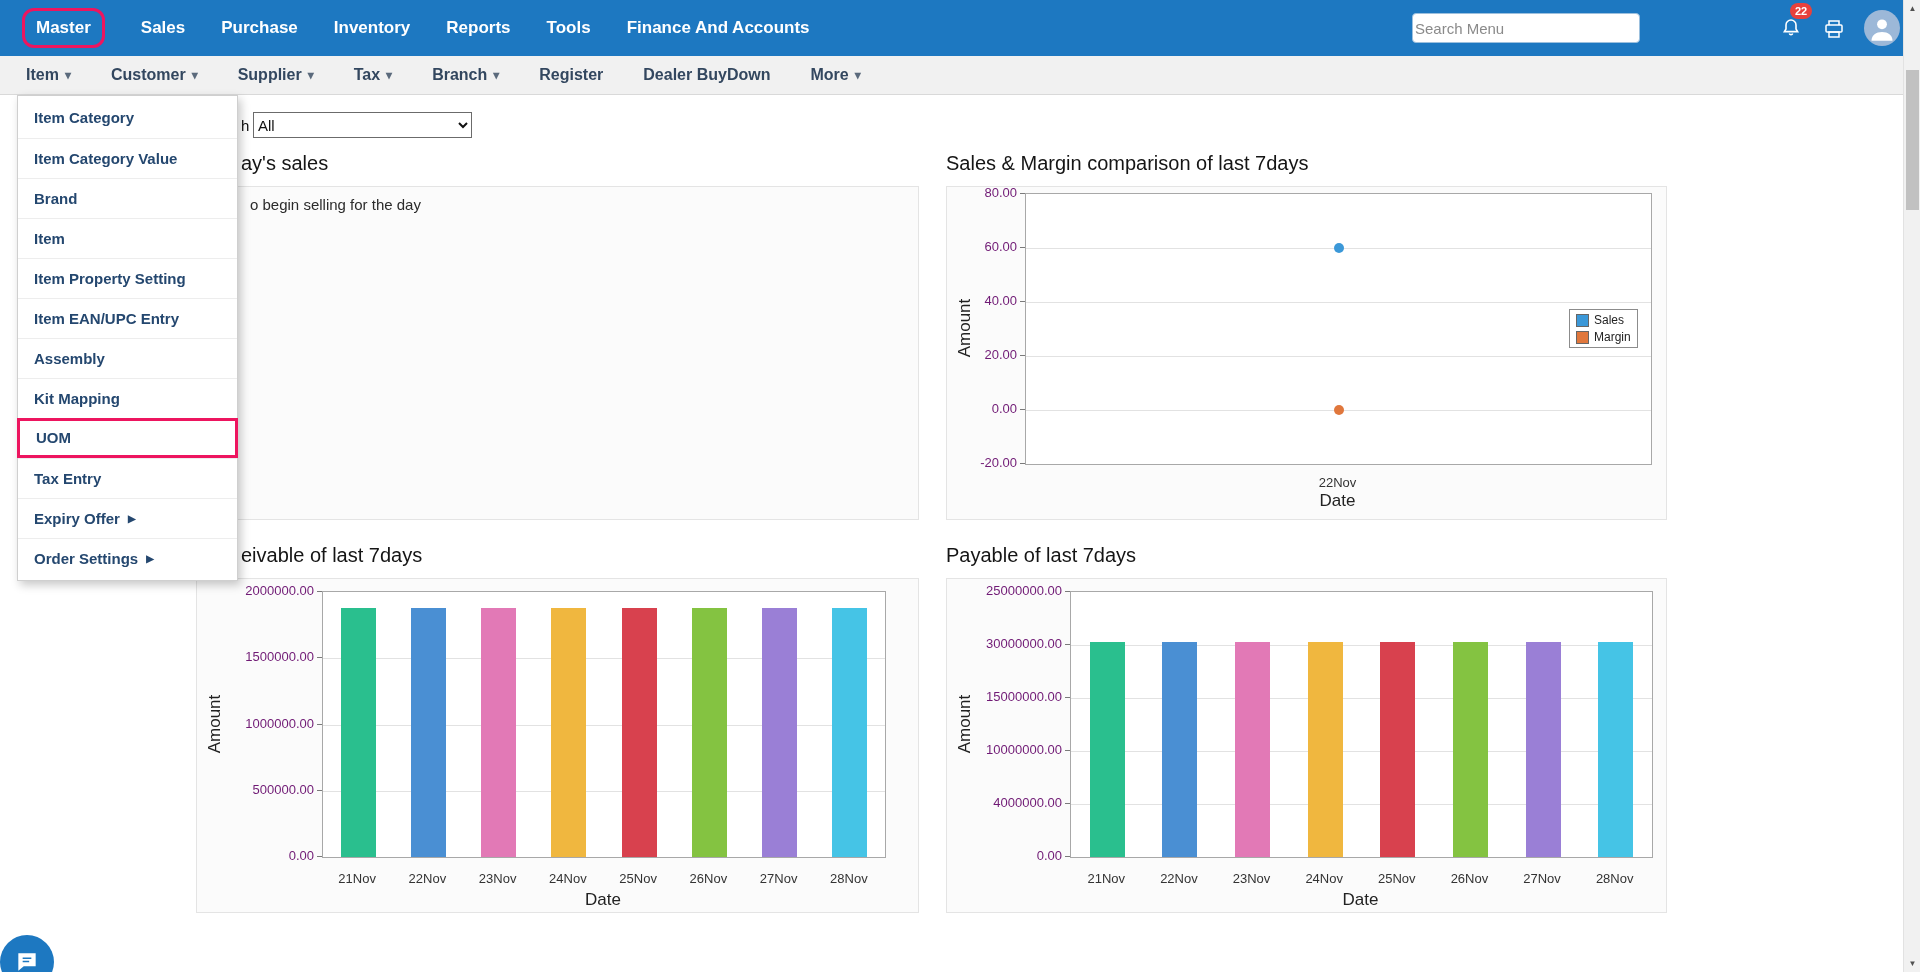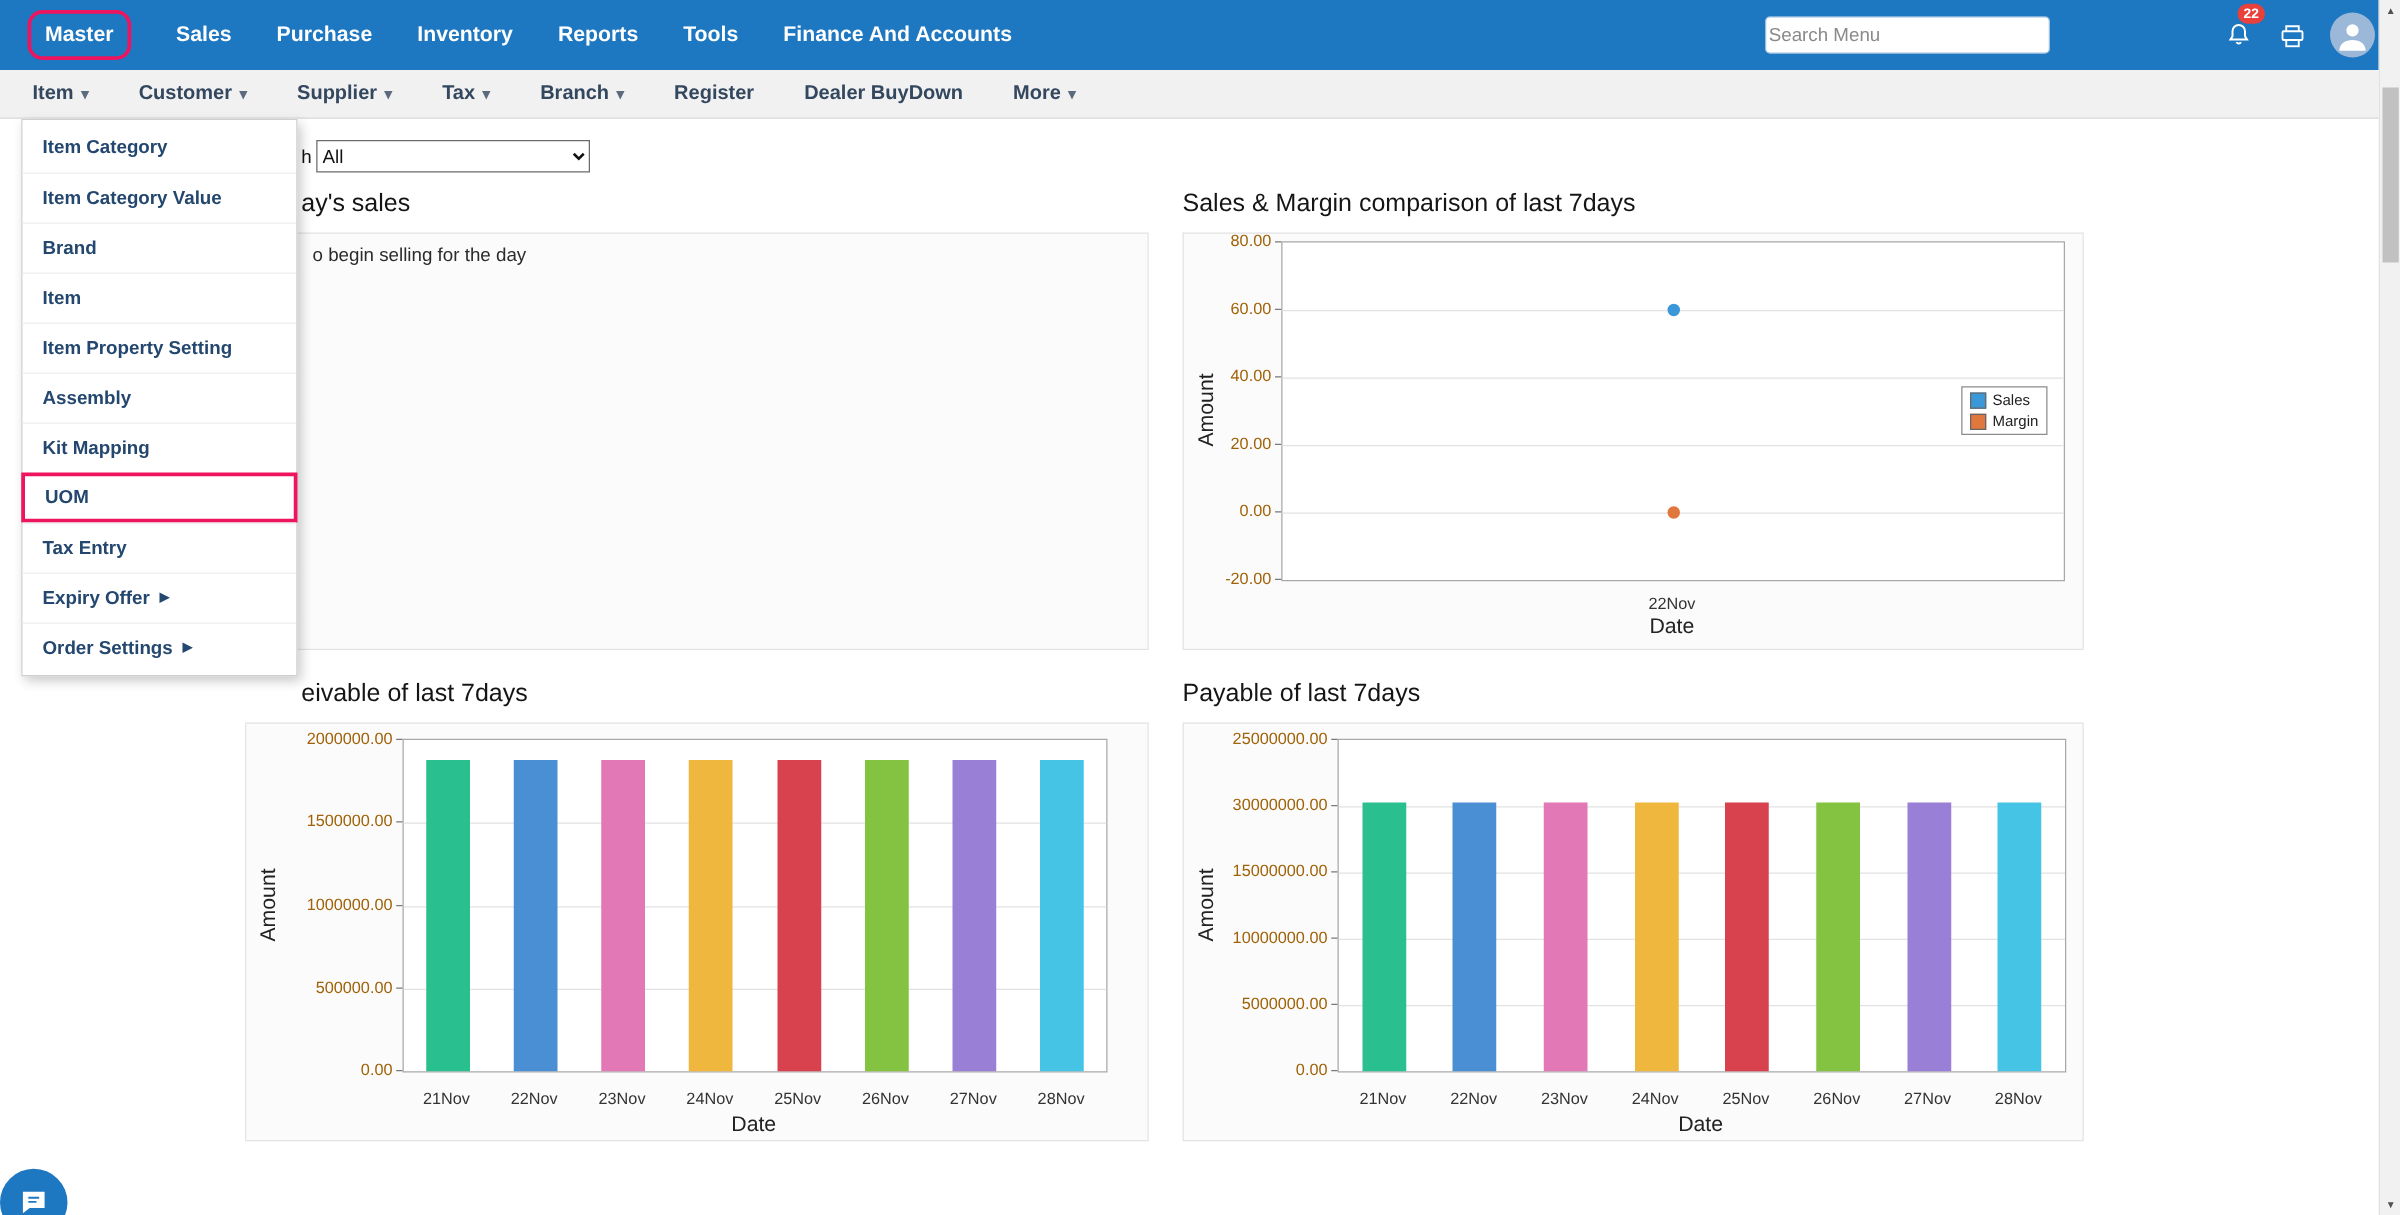--- a/index.html
+++ b/index.html
@@ -59,21 +59,21 @@
   #p-pay   { left:946px; top:578px; width:721px; height:335px; }
   #today-msg { position:absolute; left:53px; top:9px; font-size:15px; color:#2b2b2b; cursor:pointer; }
 
   .chart { position:absolute; left:0; top:0; right:0; bottom:0; }
   .plot  { position:absolute; background:#fff; border:1px solid #a8a8a8; }
   #p-sm   .plot { left:78px;  top:6px;  width:627px; height:272px; }
   #p-recv .plot { left:125px; top:12px; width:564px; height:267px; }
   #p-pay  .plot { left:123px; top:12px; width:583px; height:267px; }
 
   .gline { position:absolute; left:0; width:100%; height:1px; background:#e2e2e2; }
-  .ytick { position:absolute; width:96px; text-align:right; font-size:13px; color:#a16207; }
+  .ytick { position:absolute; width:96px; text-align:right; font-size:13px; color:#701a75; }
   .ytickmark { position:absolute; width:5px; height:1px; background:#7a7a7a; }
   .cats { position:absolute; display:flex; }
   .cat  { flex:1; text-align:center; font-size:13px; color:#333; }
   .axis-title { position:absolute; font-size:17px; font-weight:500; color:#222;
                 transform:translate(-50%,-50%); white-space:nowrap; }
   .y-axis-title { transform:translate(-50%,-50%) rotate(-90deg); }
   .slots { position:absolute; left:0; top:0; width:100%; height:100%; display:flex; align-items:flex-end; }
   .slot  { flex:1; display:flex; justify-content:center; align-items:flex-end; height:100%; }
   .bar   { width:35px; }
   .dot   { position:absolute; width:10px; height:10px; border-radius:50%; transform:translate(-50%,-50%); }
@@ -307,21 +307,21 @@
               </div>
               <div class="slot">
                 <div class="bar" style="height: 81.2%; background: rgb(69, 196, 230);"></div>
               </div>
             </div>
           </div>
       <div class="axis-title y-axis-title" style="left: 18px; top: 144.5px;">Amount</div>
           <div class="axis-title" style="left: 413.5px; top: 321px;">Date</div>
           <div class="ytick" style="left: 19px; top: 269px;">0.00</div>
           <div class="ytickmark" style="left: 118px; top: 277px;"></div>
-          <div class="ytick" style="left: 19px; top: 216px;">5000000.00</div>
+          <div class="ytick" style="left: 19px; top: 216px;">4000000.00</div>
           <div class="ytickmark" style="left: 118px; top: 224px;"></div>
           <div class="ytick" style="left: 19px; top: 163px;">10000000.00</div>
           <div class="ytickmark" style="left: 118px; top: 171px;"></div>
           <div class="ytick" style="left: 19px; top: 110px;">15000000.00</div>
           <div class="ytickmark" style="left: 118px; top: 118px;"></div>
           <div class="ytick" style="left: 19px; top: 57px;">30000000.00</div>
           <div class="ytickmark" style="left: 118px; top: 65px;"></div>
           <div class="ytick" style="left: 19px; top: 4px;">25000000.00</div>
           <div class="ytickmark" style="left: 118px; top: 12px;"></div>
           <div class="cats" style="left: 123px; top: 292px; width: 581px;">
@@ -348,20 +348,23 @@
       <div class="dd-item">
         <span>Brand</span>
       </div>
       <div class="dd-item">
         <span>Item</span>
       </div>
       <div class="dd-item">
         <span>Item Property Setting</span>
       </div>
       <div class="dd-item">
+        <span>Item EAN/UPC Entry</span>
+      </div>
+      <div class="dd-item">
         <span>Assembly</span>
       </div>
       <div class="dd-item">
         <span>Kit Mapping</span>
       </div>
       <div class="dd-item dd-hl">
         <span>UOM</span>
       </div>
       <div class="dd-item">
         <span>Tax Entry</span>

